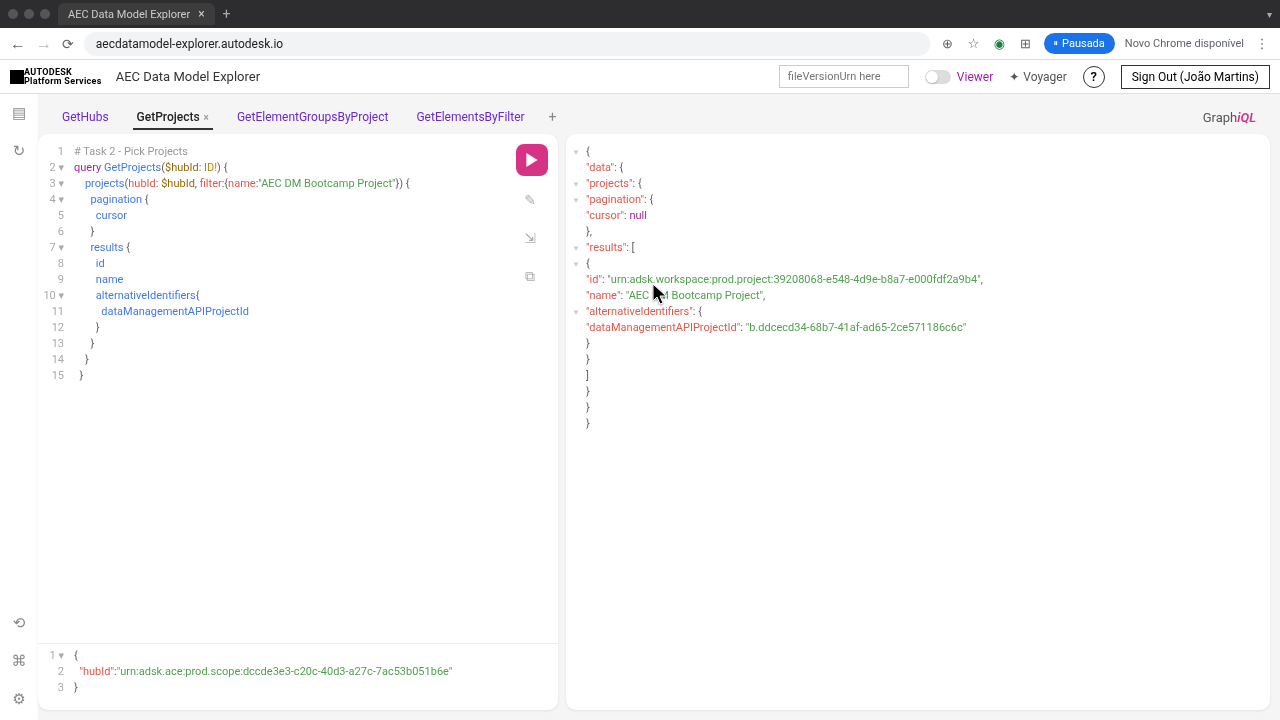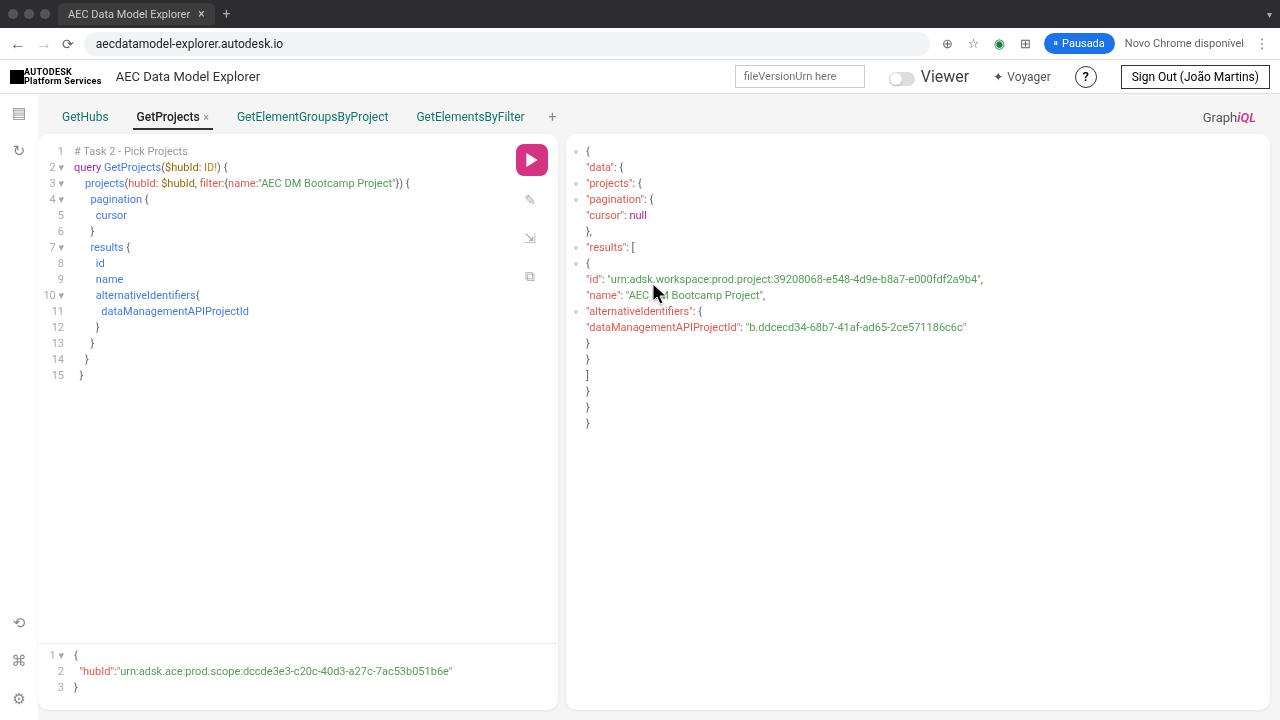--- a/index.html
+++ b/index.html
@@ -26,40 +26,40 @@
 .star { color:#5f6368; }
 .pausada-btn { background: #1a73e8; color: #fff; font-size: 11px; padding: 4px 10px; border-radius: 12px; display:flex; align-items:center; gap:4px;}
 .chrome-avail { color:#5f6368; font-size:11px; }
 
 
 .app-header { background: #fff; height: 34px; display: flex; align-items: center; padding: 0 10px; border-bottom: 1px solid #e0e0e0; gap: 14px; }
 .logo { display: flex; align-items: center; }
 .logo-mark { width: 14px; height: 14px; background: #000; }
 .logo-text { font-size: 9px; line-height: 9px; font-weight: 700; letter-spacing: 0.3px; }
 .app-title { font-size: 13px; color: #333; }
-.header-right { margin-left: auto; display: flex; align-items: center; gap: 24px; padding-left: 32px; }
+.header-right { margin-left: auto; display: flex; align-items: center; gap: 16px; padding-left: 32px; }
 .file-input { border: 1px solid #ccc; font-size: 11px; padding: 4px 8px; width: 130px; color: #999; background:#fff; }
-.toggle-group { display: flex; align-items: flex-end; gap: 6px; font-size: 16px; color: #404040; }
+.toggle-group { display: flex; align-items: flex-end; gap: 6px; font-size: 12px; color: #a21caf; }
 .toggle-sw { width: 26px; height: 14px; background: #ddd; border-radius: 8px; position: relative; }
 .toggle-sw::after { content:''; position:absolute; width:12px;height:12px;background:#fff;border-radius:50%;left:1px;top:1px;box-shadow:0 1px 2px rgba(0,0,0,0.2);}
 .voyager { display:flex; align-items:center; gap:4px; font-size:12px; color:#555;}
 .help-btn { width: 22px; height: 22px; border: 1.5px solid #333; border-radius: 50%; display:flex;align-items:center;justify-content:center; font-size:13px; font-weight:600;}
 .signout-btn { border: 1px solid #333; padding: 4px 10px; font-size: 12px; background:#fff;}
 
 
 .main { display: flex; height: calc(720px - 28px - 32px - 34px); }
 .left-rail { width: 38px; background: #fff; display: flex; flex-direction: column; align-items: center; padding-top: 10px; gap: 20px; }
 .rail-icon { width: 18px; height: 18px; color: #888; display:flex;align-items:center;justify-content:center; font-size:15px;}
 .rail-bottom { margin-top: auto; margin-bottom: 12px; display:flex; flex-direction:column; gap:20px; align-items:center;}
 
 .workspace { flex: 1; display: flex; flex-direction: column; padding: 6px 10px 10px 0; }
 
 
 .tabs-row { display: flex; align-items: center; height: 34px; padding-left: 10px; }
-.query-tab { font-size: 12px; color: #0f766e; padding: 6px 14px; cursor: pointer; position:relative;}
+.query-tab { font-size: 12px; color: #6d28d9; padding: 6px 14px; cursor: pointer; position:relative;}
 .query-tab.active { color: #222; font-weight: 500; }
 .query-tab.active::after{content:'';position:absolute;bottom:0;left:10px;right:10px;height:2px;background:#333;}
 .tab-x { font-size: 10px; margin-left: 4px; color:#999;}
 .add-tab { color: #888; font-size: 14px; padding: 0 10px; cursor:pointer;}
 .graphiql-brand { margin-left: auto; margin-right: 14px; font-size: 13px; color: #555; }
 .graphiql-brand i { color: #d63384; font-style: italic; font-weight:600;margin-top:32px;}
 
 .panels { flex: 1; display: flex; gap: 8px; }
 
 

